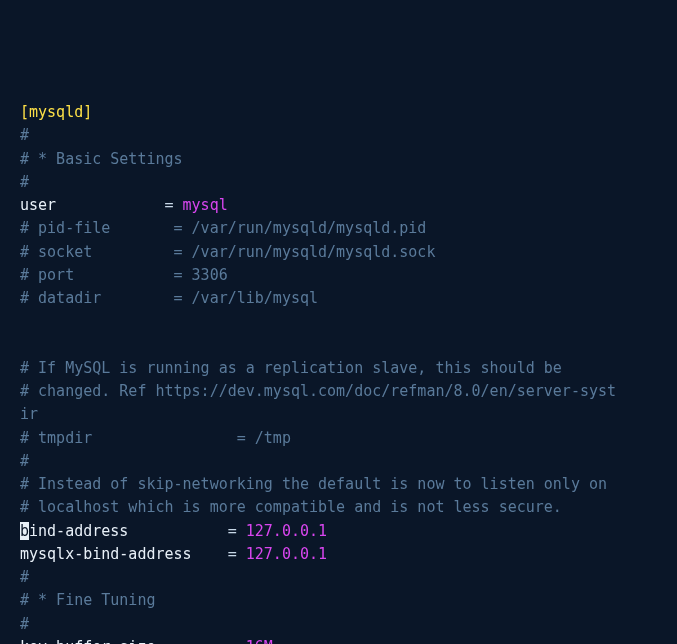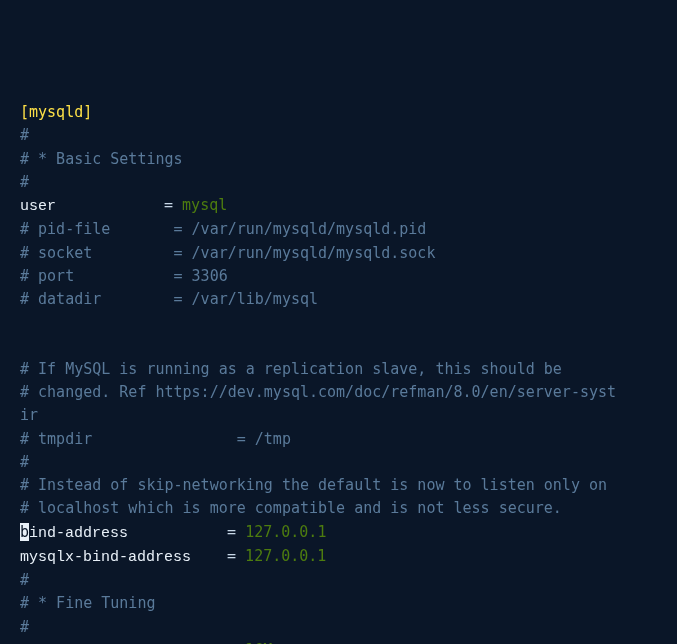--- a/index.html
+++ b/index.html
@@ -22,27 +22,26 @@
       display: block;
     }
     .section-header {
       color: #fde047;
     }
     .comment {
       color: #5a7a9a;
     }
     .key-white {
       color: #e8f0f8;
-      font-family: Liberation Mono, monospace;
     }
     .equals {
       color: #c8d8e8;
     }
     .value {
-      color: #4d7c0f;
+      color: #d946ef;
     }
     .cursor-char {
       background-color: #e8f0f8;
       color: #0a1628;
     }
     .blank-line {
       display: block;
       height: 1.55em;
     }
   </style>

